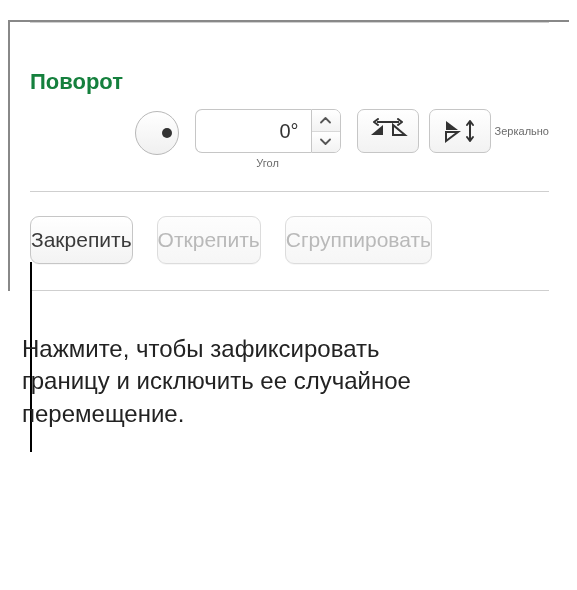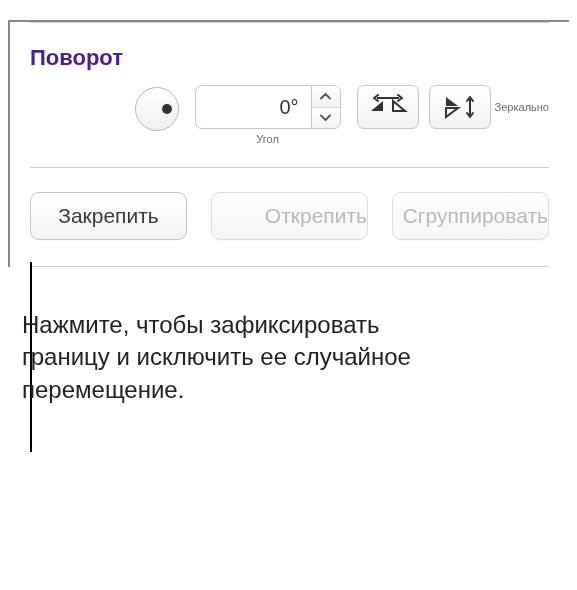--- a/index.html
+++ b/index.html
@@ -19,22 +19,23 @@
       background: #fff;
     }
     .divider {
       border: none;
       border-top: 1px solid #cfcfcf;
       margin: 0;
     }
     .section-title {
       font-size: 22px;
       font-weight: 600;
-      color: #4c1d95;
+      color: #15803d;
       padding: 22px 0 14px 0;
+      margin-top: 24px;
     }
     .rotation-row {
       display: flex;
       align-items: flex-start;
       gap: 16px;
       padding-bottom: 22px;
       justify-content: flex-end;
     }
     .knob {
       width: 44px;
@@ -121,21 +122,21 @@
       border: 1px solid #c6c6c6;
       border-radius: 7px;
       background: linear-gradient(#ffffff, #f2f2f2);
       display: flex;
       align-items: center;
       justify-content: center;
       cursor: pointer;
     }
     .button-grid {
       display: grid;
-      grid-template-columns: 1fr 1fr 1fr;
+      grid-template-columns: 1fr 1fr 1fr 1fr;
       gap: 10px 24px;
       padding: 24px 0 26px 0;
     }
     .big-btn {
       height: 48px;
       border: 1px solid #c6c6c6;
       border-radius: 9px;
       background: linear-gradient(#ffffff, #f3f3f3);
       font-size: 21px;
       color: #3a3a3a;

